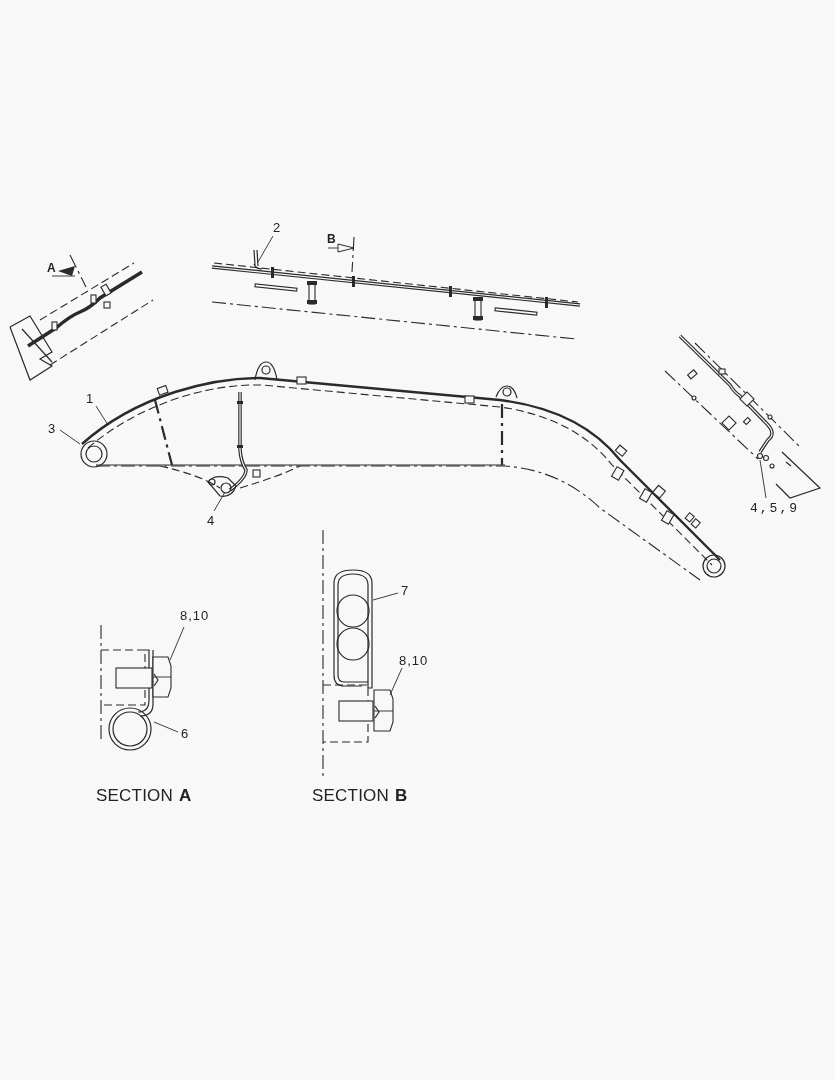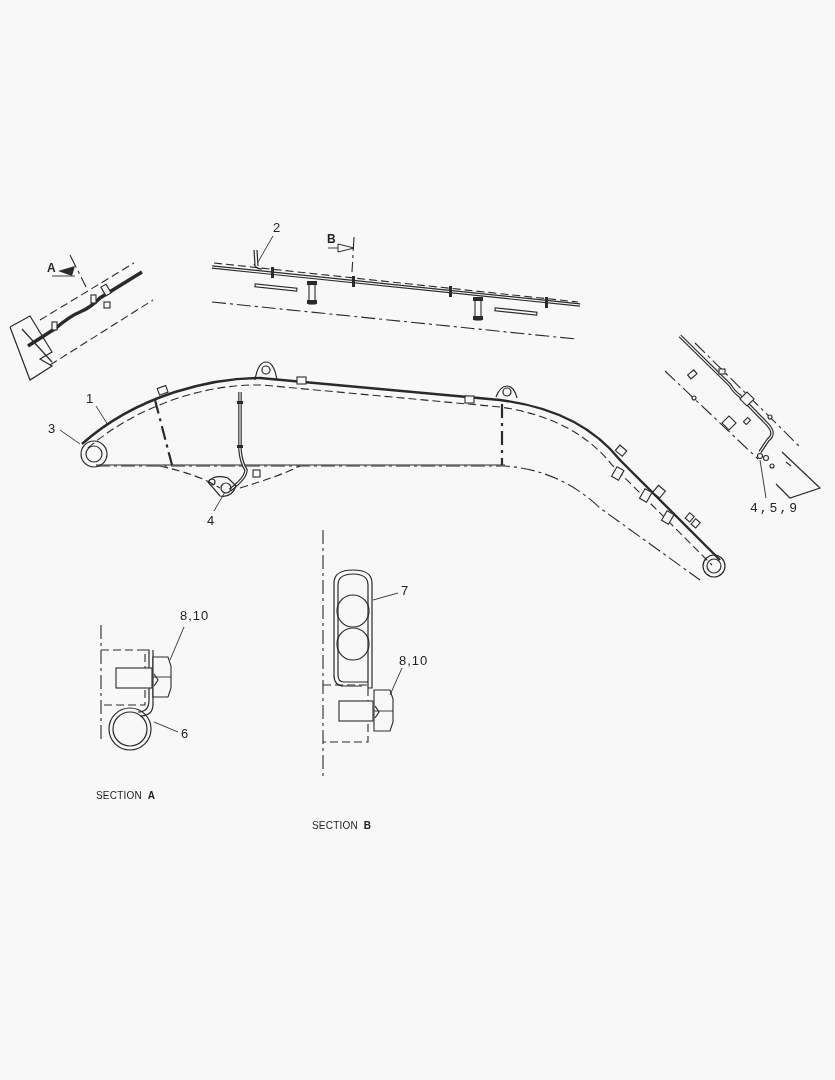--- a/index.html
+++ b/index.html
@@ -11,21 +11,21 @@
     .ln { stroke: #2a2a2a; fill: none; stroke-width: 1.2; }
     .thick { stroke: #2a2a2a; fill: none; stroke-width: 2.4; }
     .hose { stroke: #2a2a2a; fill: none; stroke-width: 3.5; }
     .hose-in { stroke: #f8f8f8; fill: none; stroke-width: 1.2; }
     .dash { stroke: #2a2a2a; fill: none; stroke-width: 1.1; stroke-dasharray: 14 4 3 4; }
     .dashed { stroke: #2a2a2a; fill: none; stroke-width: 1.1; stroke-dasharray: 8 4; }
     .cl { stroke: #2a2a2a; fill: none; stroke-width: 2.2; stroke-dasharray: 14 5 3 5; }
     .thin { stroke: #2a2a2a; fill: none; stroke-width: 0.9; }
     .fillw { fill: #f8f8f8; stroke: #2a2a2a; stroke-width: 1.1; }
     .label { position: absolute; font-size: 13px; line-height: 13px; color: #222; white-space: nowrap; }
-    .section-title { position: absolute; font-size: 10px; line-height: 14px; color: #222; white-space: nowrap; letter-spacing: 0.2px; }
+    .section-title { position: absolute; font-size: 17px; line-height: 14px; color: #222; white-space: nowrap; letter-spacing: 0.2px; }
     .section-title b { font-weight: bold; margin-left: 6px; }
     .view-letter { position: absolute; font-size: 12px; font-weight: bold; color: #222; }
   </style>
 </head>
 <body>
 
 <svg class="drawing" viewBox="0 0 835 1080" xmlns="http://www.w3.org/2000/svg">
 
   <g>
     <line class="dashed" x1="40" y1="320" x2="134" y2="263"></line>
@@ -178,15 +178,15 @@
 <div class="label" style="left:180px;top:609px;letter-spacing:1px;">8,10</div>
 <div class="label" style="left:399px;top:654px;letter-spacing:1px;">8,10</div>
 <div class="label" style="left:181px;top:727px;">6</div>
 
 <div class="view-letter" style="left:47px;top:261px;">A</div>
 <div class="view-letter" style="left:327px;top:232px;">B</div>
 
 <div class="section-title" style="left:96px;top:789px;">
   <span>SECTION</span><b>A</b>
 </div>
-<div class="section-title" style="left:312px;top:819px;">
+<div class="section-title" style="left:312px;top:789px;">
   <span>SECTION</span><b>B</b>
 </div>
 
 </body></html>

